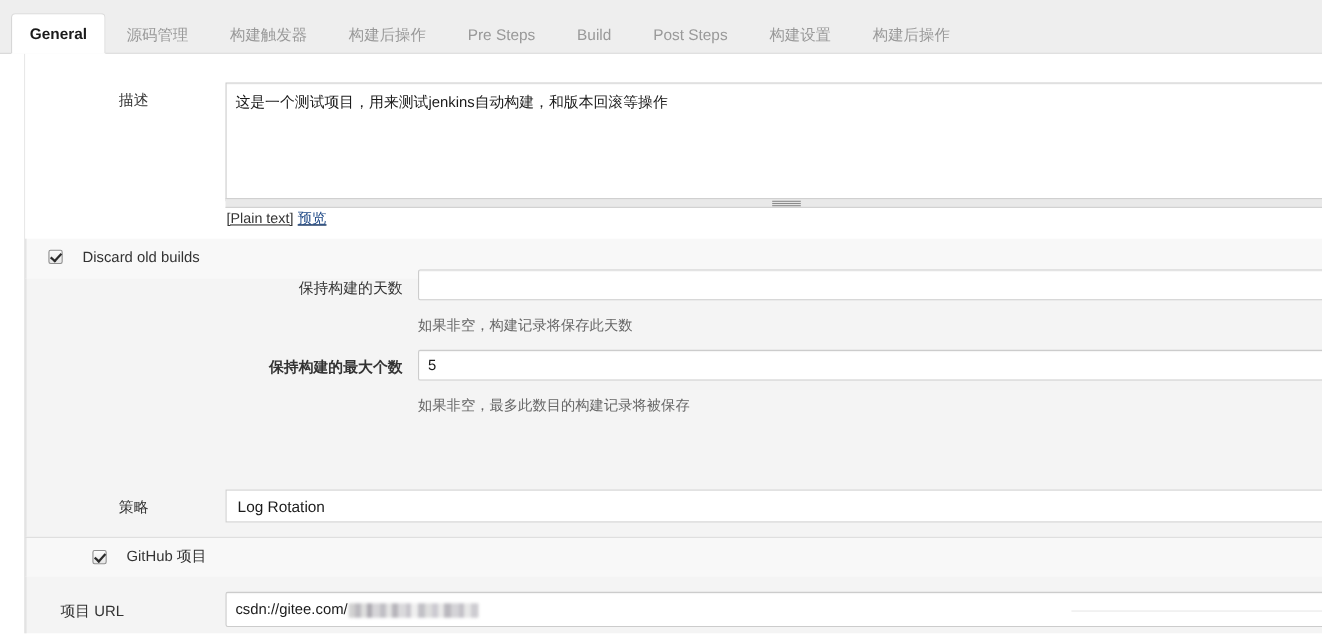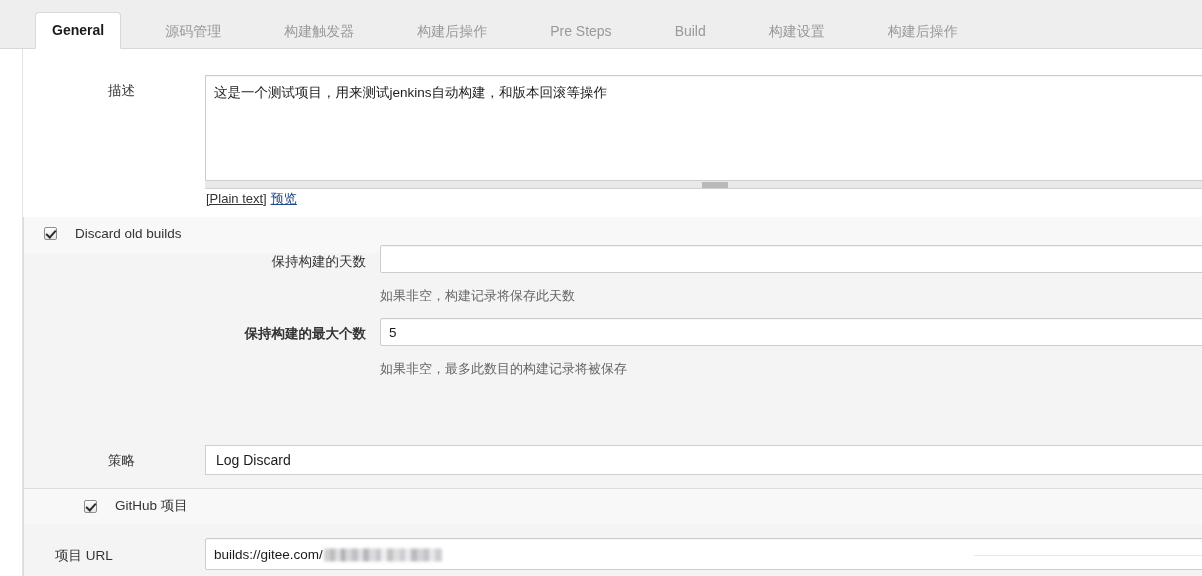--- a/index.html
+++ b/index.html
@@ -40,21 +40,20 @@
     height: 36px;
     line-height: 36px;
     font-size: 14px;
     color: #999999;
     white-space: nowrap;
     cursor: pointer;
     background: transparent;
     border: 1px solid transparent;
     border-bottom: none;
     box-sizing: border-box;
-    margin-left: 25px;
   }
   .tab.active {
     background: #ffffff;
     color: #1a1a1a;
     font-weight: bold;
     border: 1px solid #d7d7d7;
     border-bottom: 1px solid #ffffff;
     border-radius: 4px 4px 0 0;
     margin-bottom: -1px;
     height: 37px;
@@ -283,20 +282,21 @@
 <body>
 
 <div class="tabbar">
   <div class="tabbar-inner">
     <div class="tab active">General</div>
     <div class="tab">源码管理</div>
     <div class="tab">构建触发器</div>
     <div class="tab">构建后操作</div>
     <div class="tab">Pre Steps</div>
     <div class="tab">Build</div>
+    <div class="tab">Post Steps</div>
     <div class="tab">构建设置</div>
     <div class="tab">构建后操作</div>
   </div>
 </div>
 
 <div class="form-area">
   <div class="rail"></div>
 
   <div class="band white" style="top:0px; height:168px;">
     <div class="label" style="left:32px; top:33px; width:80px;">描述</div>
@@ -320,21 +320,21 @@
       <span class="cb"></span>
       <span class="cb-label">Discard old builds</span>
     </div>
   </div>
 
   <div class="band grey" style="top:204px; height:235px;">
     <div class="band-rail"></div>
 
     <div class="label" style="left:32px; top:199px; width:80px;">策略</div>
     <div class="select-box" style="left:182px; top:192px; width:1020px; height:30px; top:192px;">
-      <div class="select-text">Log Discard</div>
+      <div class="select-text">Log Rotation</div>
     </div>
 
     <div class="label" style="left:68px; top:-0px; width:275px;">保持构建的天数</div>
     <div class="input-box" style="left:357px; top:-8px; width:845px; height:28px;">
       <div class="input-text"></div>
     </div>
     <div class="hint" style="left:357px; top:34px;">如果非空，构建记录将保存此天数</div>
 
     <div class="label" style="left:68px; top:72px; width:275px;font-weight:bold;">保持构建的最大个数</div>
     <div class="input-box" style="left:357px; top:65px; width:845px; height:28px;">
@@ -352,19 +352,19 @@
     </div>
   </div>
 
   <div class="band grey" style="top:475px; height:52px;">
     <div class="band-rail"></div>
 
     <div class="label" style="left:32px; top:23px; width:100px; text-align:left;">项目 URL</div>
 
     <div class="input-box" style="left:182px; top:14px; width:1020px; height:32px;">
       <div class="input-text">
-        <span>builds://gitee.com/</span><span class="redacted"></span>
+        <span>csdn://gitee.com/</span><span class="redacted"></span>
       </div>
     </div>
   </div>
 
   <div class="watermark-strike"></div>
 </div>
 
 </body></html>

